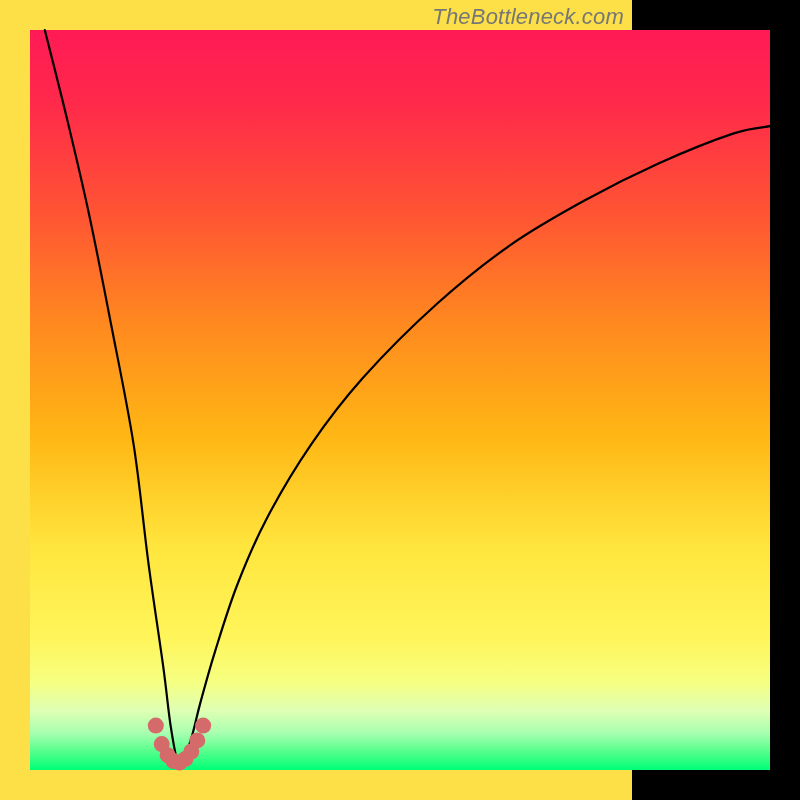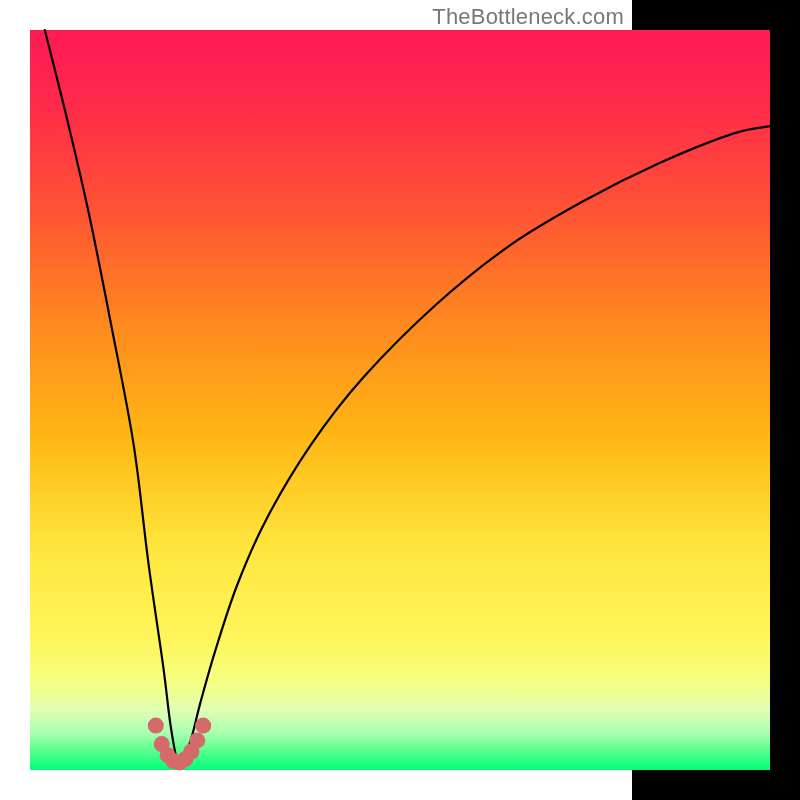--- a/index.html
+++ b/index.html
@@ -8,21 +8,22 @@
     width: 800px;
     height: 800px;
     background: #000;
     overflow: hidden;
     font-family: Arial, Helvetica, sans-serif;
   }
   .frame {
     position: relative;
     width: 632px;
     height: 800px;
-    background: #ffffff;
+    background: #fde047;
+    font-style: italic;
   }
   .plot {
     position: absolute;
     left: 30px;
     top: 30px;
     width: 740px;
     height: 740px;
   }
   .gradient-bg {
     position: absolute;

